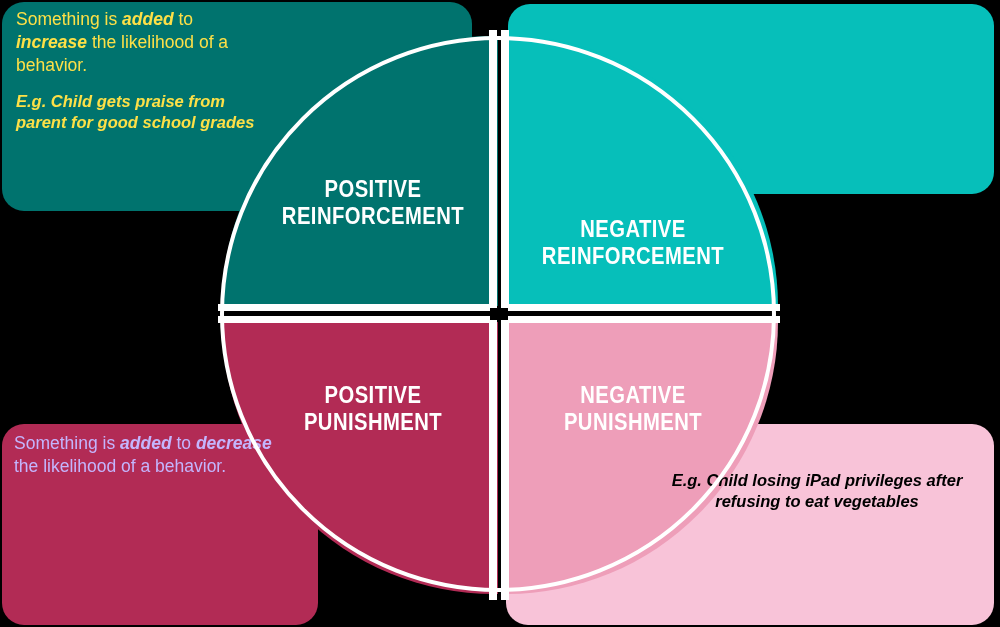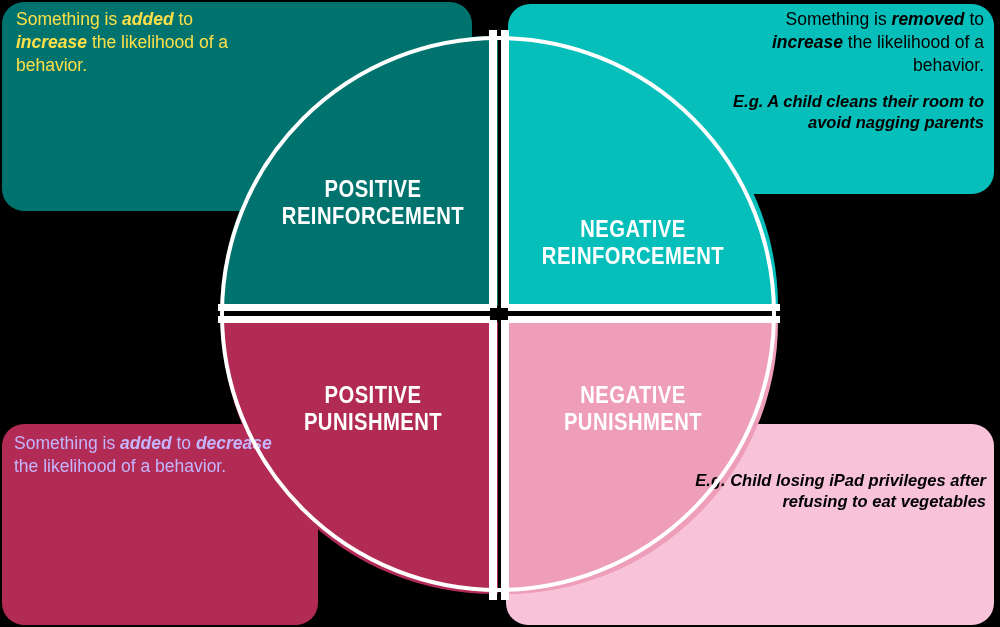--- a/index.html
+++ b/index.html
@@ -106,37 +106,33 @@
 
 <div id="stage" style="background: rgb(0, 0, 0);">
 
   <div class="quad-group">
     <div class="panel-box" style="left:2px; top:2px; width:470px; height:209px; background:#00736E; border-radius:22px;"></div>
     <div class="pie-quad pq-tl" style="left:222px; top:36px; width:276px; height:270px; background:#00736E;"></div>
 
     <div class="txt align-left" style="left: 16px; top: 8px; width: 250px; color: #fde047;">
       <p><span>Something is </span><b>added</b><span> to </span><b>increase</b><span> the likelihood of a behavior.</span></p>
       <div class="spacer"></div>
+      <p class="eg">E.g. Child gets praise from parent for good school grades</p>
     </div>
 
     <div class="pie-label pl-tl" style="left: 248px; top: 176px; width: 250px; text-align: center; color: rgb(255, 255, 255);">
       <div>POSITIVE</div>
       <div>REINFORCEMENT</div>
     </div>
   </div>
 
   <div class="quad-group">
     <div class="panel-box" style="left:508px; top:4px; width:486px; height:190px; background:#06BFBA; border-radius:22px;"></div>
     <div class="pie-quad pq-tr" style="left:502px; top:36px; width:276px; height:270px; background:#06BFBA;"></div>
 
-    <div class="txt align-right" style="left: 712px; top: 8px; width: 272px; color: rgb(0, 0, 0);">
-      <p><span>Something is </span><b>removed</b><span> to </span><b>increase</b><span> the likelihood of a behavior.</span></p>
-      <div class="spacer"></div>
-      <p class="eg">E.g. A child cleans their room to avoid nagging parents</p>
-    </div>
 
     <div class="pie-label pl-tr" style="left: 508px; top: 216px; width: 250px; text-align: center; color: rgb(255, 255, 255);">
       <div>NEGATIVE</div>
       <div>REINFORCEMENT</div>
     </div>
   </div>
 
   <div class="quad-group">
     <div class="panel-box" style="left:2px; top:424px; width:316px; height:201px; background:#B22B55; border-radius:22px;"></div>
     <div class="pie-quad pq-bl" style="left:222px; top:322px; width:276px; height:272px; background:#B22B55;"></div>
@@ -151,21 +147,21 @@
       <div>PUNISHMENT</div>
     </div>
   </div>
 
   <div class="quad-group">
     <div class="panel-box" style="left:506px; top:424px; width:488px; height:201px; background:#F8C3D8; border-radius:22px;"></div>
     <div class="pie-quad pq-br" style="left:502px; top:322px; width:276px; height:272px; background:#EE9EB9;"></div>
 
     <div class="txt align-right" style="left: 714px; top: 432px; width: 272px; color: rgb(0, 0, 0);">
       <div class="spacer" style="height:38px;"></div>
-      <p class="eg" style="margin-left:-66px;">E.g. Child losing iPad privileges after refusing to eat vegetables</p>
+      <p class="eg" style="margin-left:-66px;text-align:center;">E.g. Child losing iPad privileges after refusing to eat vegetables</p>
     </div>
 
     <div class="pie-label pl-br" style="left: 508px; top: 382px; width: 250px; text-align: center; color: rgb(255, 255, 255);">
       <div>NEGATIVE</div>
       <div>PUNISHMENT</div>
     </div>
   </div>
 
   <div class="divider" style="left: 489px; top: 30px; width: 8px; height: 278px; background: rgb(255, 255, 255);"></div>
   <div class="divider" style="left: 489px; top: 320px; width: 8px; height: 280px; background: rgb(255, 255, 255);"></div>

